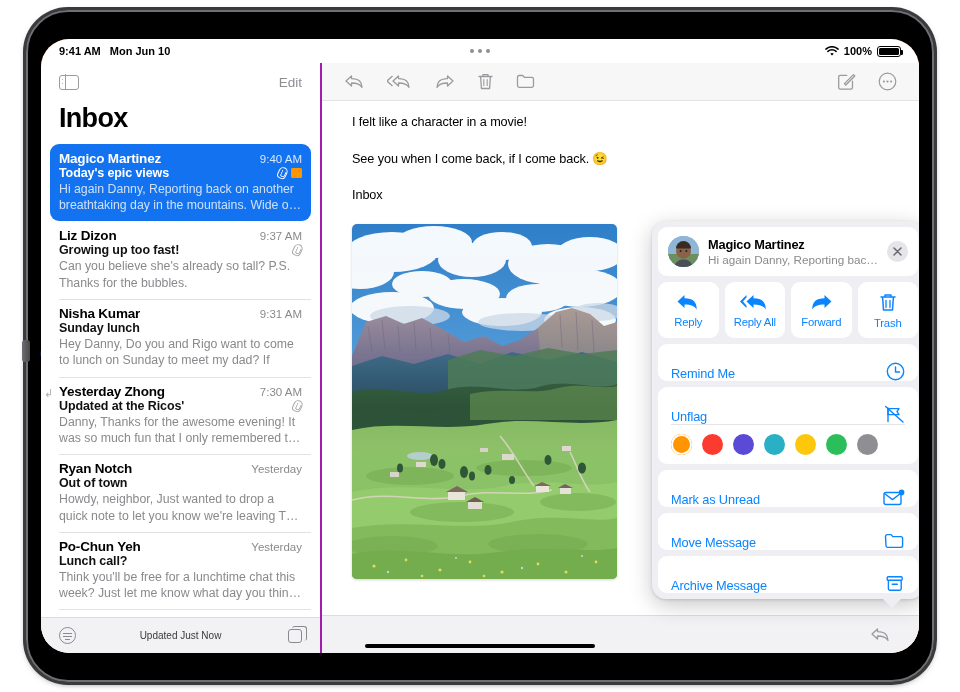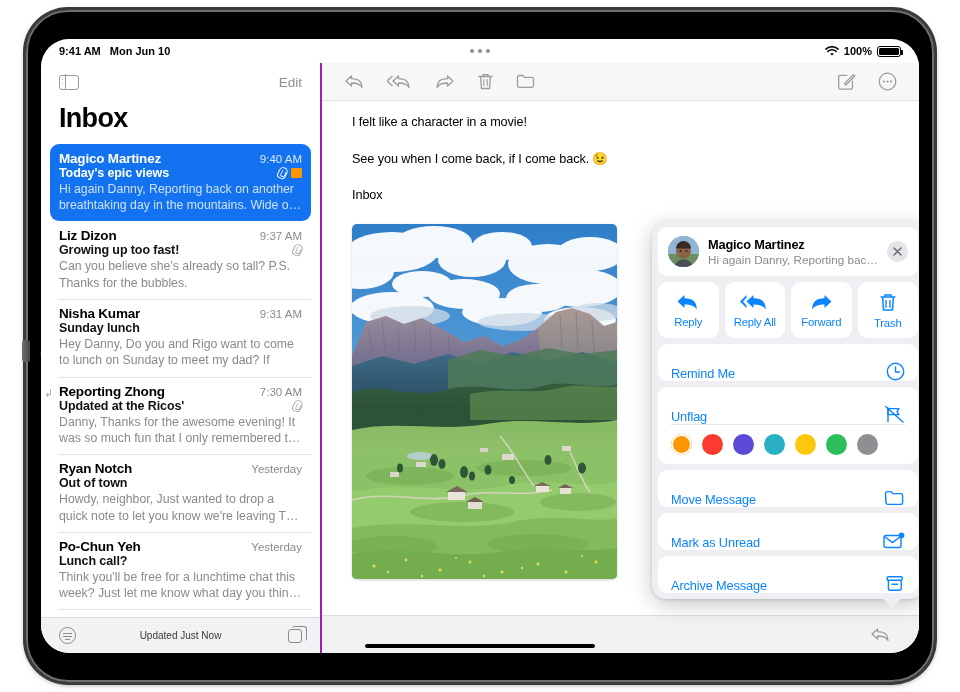--- a/index.html
+++ b/index.html
@@ -564,21 +564,21 @@
               </div>
               <div class="mr-line2">
                 <span class="mr-subject">Sunday lunch</span>
                 <span class="mr-icons"></span>
               </div>
               <div class="mr-preview">Hey Danny, Do you and Rigo want to come to lunch on Sunday to meet my dad? If you…</div>
             </div>
             <div class="mailrow">
               <span class="reply-marker">↲</span>
               <div class="mr-line1">
-                <span class="mr-from">Reporting Zhong</span>
+                <span class="mr-from">Yesterday Zhong</span>
                 <span class="mr-time">7:30 AM</span>
               </div>
               <div class="mr-line2">
                 <span class="mr-subject">Updated at the Ricos'</span>
                 <span class="mr-icons">
                   <span class="clip"></span>
                 </span>
               </div>
               <div class="mr-preview">Danny, Thanks for the awesome evening! It was so much fun that I only remembered t…</div>
             </div>
@@ -889,35 +889,35 @@
               <div class="swatch" style="background: rgb(252, 59, 48);"></div>
               <div class="swatch" style="background: rgb(91, 74, 214);"></div>
               <div class="swatch" style="background: rgb(42, 176, 197);"></div>
               <div class="swatch" style="background: rgb(253, 199, 11);"></div>
               <div class="swatch" style="background: rgb(45, 190, 92);"></div>
               <div class="swatch" style="background: rgb(142, 142, 147);"></div>
             </div>
         </div>
 
         <div class="card pp-row">
-          <div class="pp-row-label">Move Message</div>
-          <div class="pp-row-icon">
-            <svg width="21" height="18" viewBox="0 0 21 18">
-              <path d="M1.5 4.4A1.8 1.8 0 0 1 3.3 2.6h3.8l1.7 2h8a1.8 1.8 0 0 1 1.8 1.8v7.2a1.8 1.8 0 0 1-1.8 1.8h-13a1.8 1.8 0 0 1-1.8-1.8z" fill="none" stroke="#0a84ff" stroke-width="1.4" stroke-linejoin="round"></path>
-            </svg>
-          </div>
-        </div>
-
-        <div class="card pp-row">
           <div class="pp-row-label">Mark as Unread</div>
           <div class="pp-row-icon">
             <svg width="22" height="18" viewBox="0 0 22 18">
               <rect x="1" y="3.5" width="17" height="12" rx="1.8" fill="none" stroke="#0a84ff" stroke-width="1.4"></rect>
               <path d="M1.5 4.5 9.5 10.6 17.5 4.5" fill="none" stroke="#0a84ff" stroke-width="1.4" stroke-linejoin="round"></path>
               <circle cx="18.6" cy="3.4" r="2.8" fill="#0a84ff"></circle>
+            </svg>
+          </div>
+        </div>
+
+        <div class="card pp-row">
+          <div class="pp-row-label">Move Message</div>
+          <div class="pp-row-icon">
+            <svg width="21" height="18" viewBox="0 0 21 18">
+              <path d="M1.5 4.4A1.8 1.8 0 0 1 3.3 2.6h3.8l1.7 2h8a1.8 1.8 0 0 1 1.8 1.8v7.2a1.8 1.8 0 0 1-1.8 1.8h-13a1.8 1.8 0 0 1-1.8-1.8z" fill="none" stroke="#0a84ff" stroke-width="1.4" stroke-linejoin="round"></path>
             </svg>
           </div>
         </div>
 
         <div class="card pp-row">
           <div class="pp-row-label">Archive Message</div>
           <div class="pp-row-icon">
             <svg width="20" height="19" viewBox="0 0 20 19">
               <rect x="2.2" y="2.8" width="15" height="3.4" rx="1" fill="none" stroke="#0a84ff" stroke-width="1.4"></rect>
               <path d="M3.4 6.4v8.4a1.4 1.4 0 0 0 1.4 1.4h10a1.4 1.4 0 0 0 1.4-1.4V6.4" fill="none" stroke="#0a84ff" stroke-width="1.4" stroke-linejoin="round"></path>

